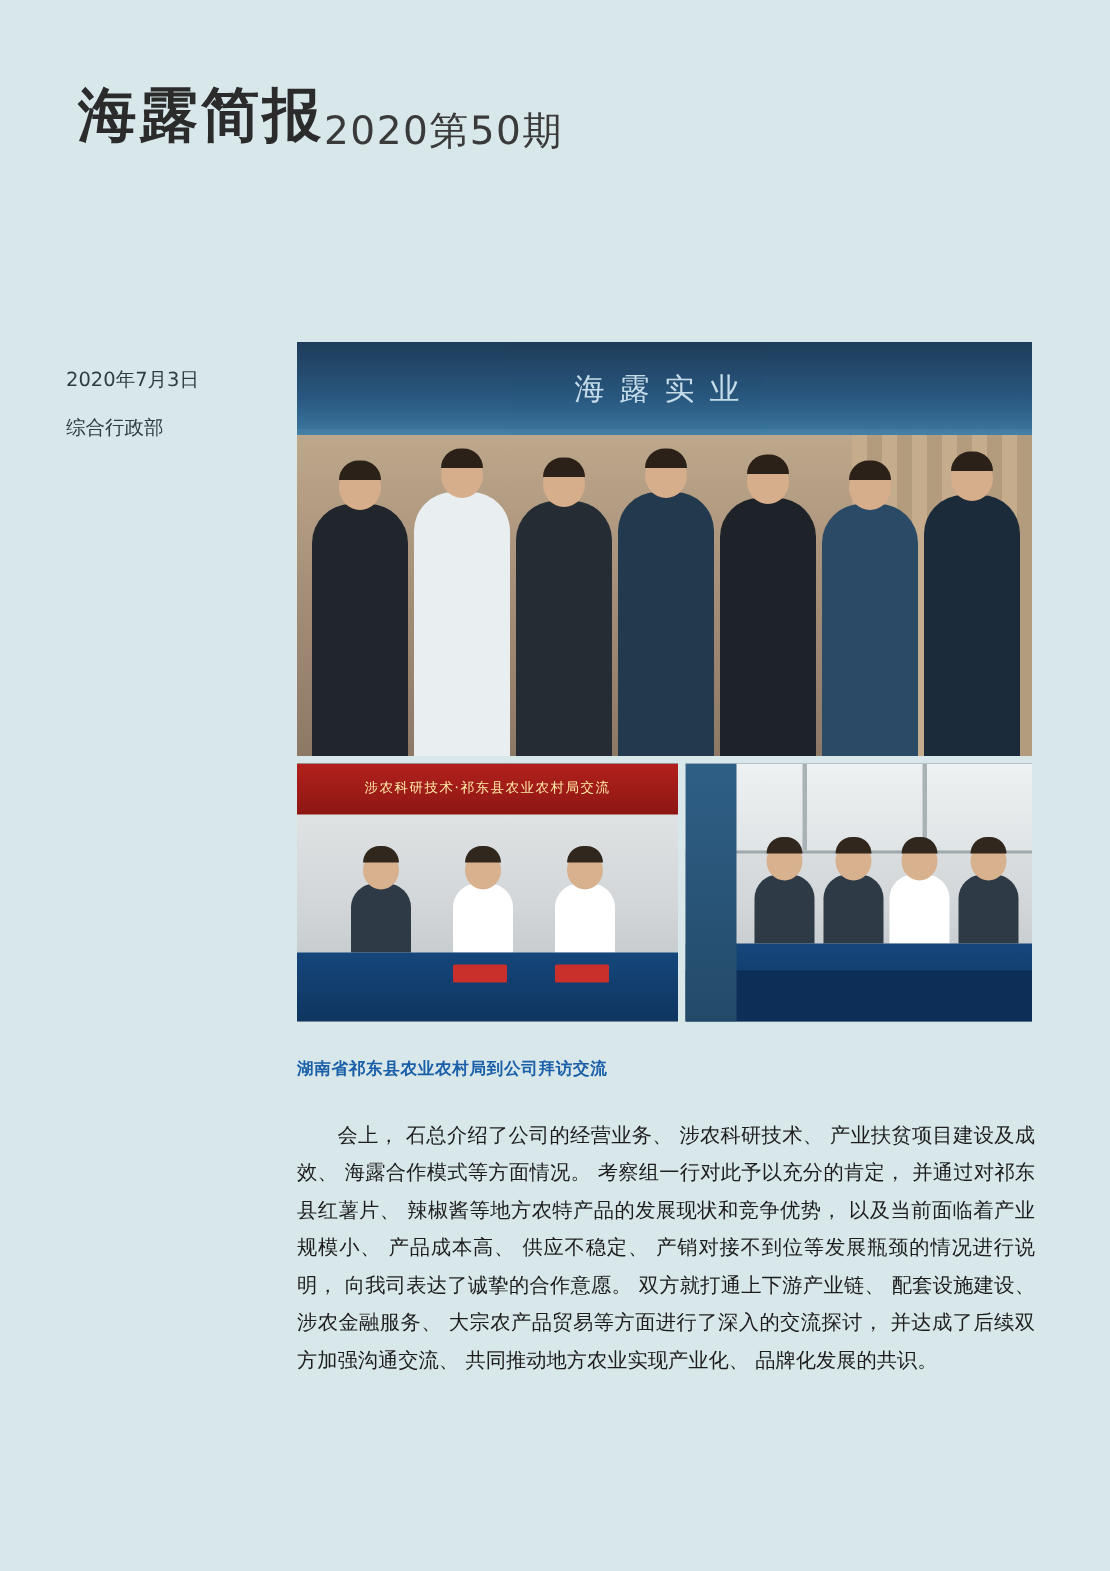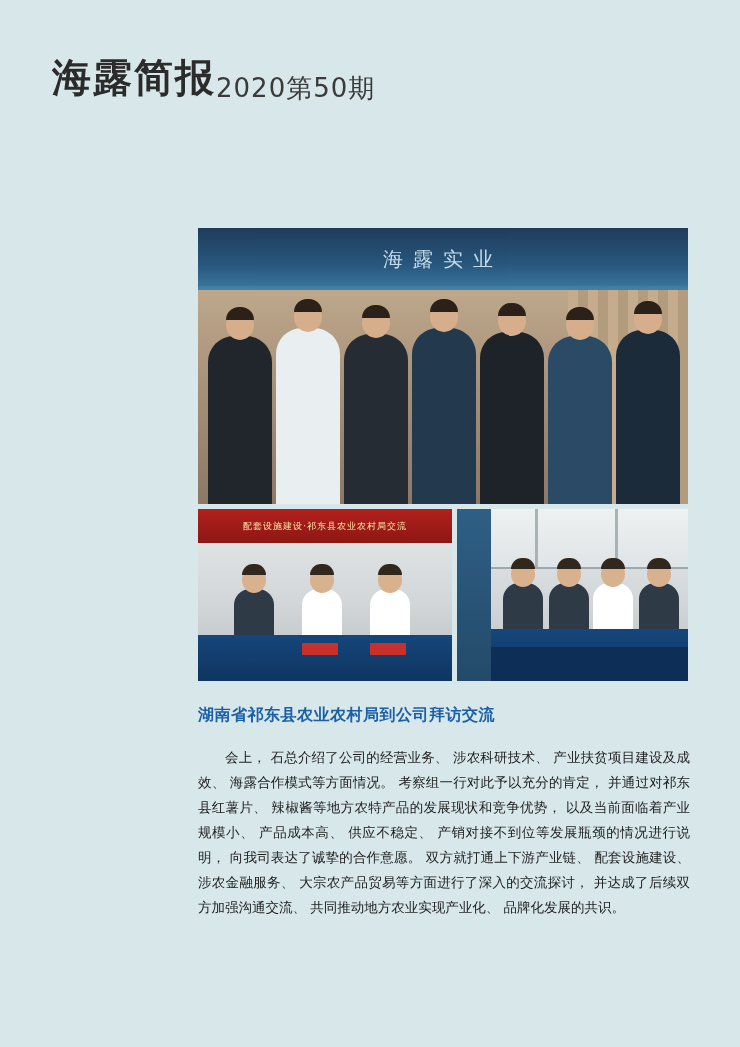--- a/index.html
+++ b/index.html
@@ -100,21 +100,21 @@
     background: #3c5770;
     position: relative;
   }
 
   
   .headline {
     position: absolute;
     left: 198px;
     top: 705px;
     font-family: "DejaVu Sans", sans-serif;
-    font-size: 16px;
+    font-size: 11px;
     font-weight: bold;
     color: #1a5fa8;
     letter-spacing: 0.5px;
   }
   .body-text {
     position: absolute;
     left: 198px;
     top: 745px;
     width: 492px;
     font-family: "DejaVu Sans", sans-serif;
@@ -273,20 +273,24 @@
 </head>
 <body>
 
 <div class="page">
 
   <div class="masthead">
     <div class="masthead-title">海露简报</div>
     <div class="masthead-issue">2020第50期</div>
   </div>
 
+  <div class="meta">
+    <div class="meta-date">2020年7月3日</div>
+    <div class="meta-dept">综合行政部</div>
+  </div>
 
   <div class="photo-main">
     <div class="wall"></div>
     <div class="curtain"></div>
     <div class="banner">海露实业</div>
     <div class="person" style="left:10px;height:168px;background:#20262c;">
         <span class="head"></span>
       </div>
     <div class="person" style="left:78px;height:176px;background:#e9eef1;">
         <span class="head"></span>
@@ -305,21 +309,21 @@
       </div>
     <div class="person" style="left:418px;height:174px;background:#1b2b3a;">
         <span class="head"></span>
       </div>
   </div>
 
   <div class="photo-row">
 
     <div class="photo-left">
       <div class="room"></div>
-      <div class="redbanner">配套设施建设·祁东县农业农村局交流</div>
+      <div class="redbanner">涉农科研技术·祁东县农业农村局交流</div>
       <div class="seat dark" style="left:36px;">
           <span class="hd"></span>
         </div>
       <div class="seat" style="left:104px;">
           <span class="hd"></span>
         </div>
       <div class="seat" style="left:172px;">
           <span class="hd"></span>
         </div>
       <div class="table-blue"></div>

